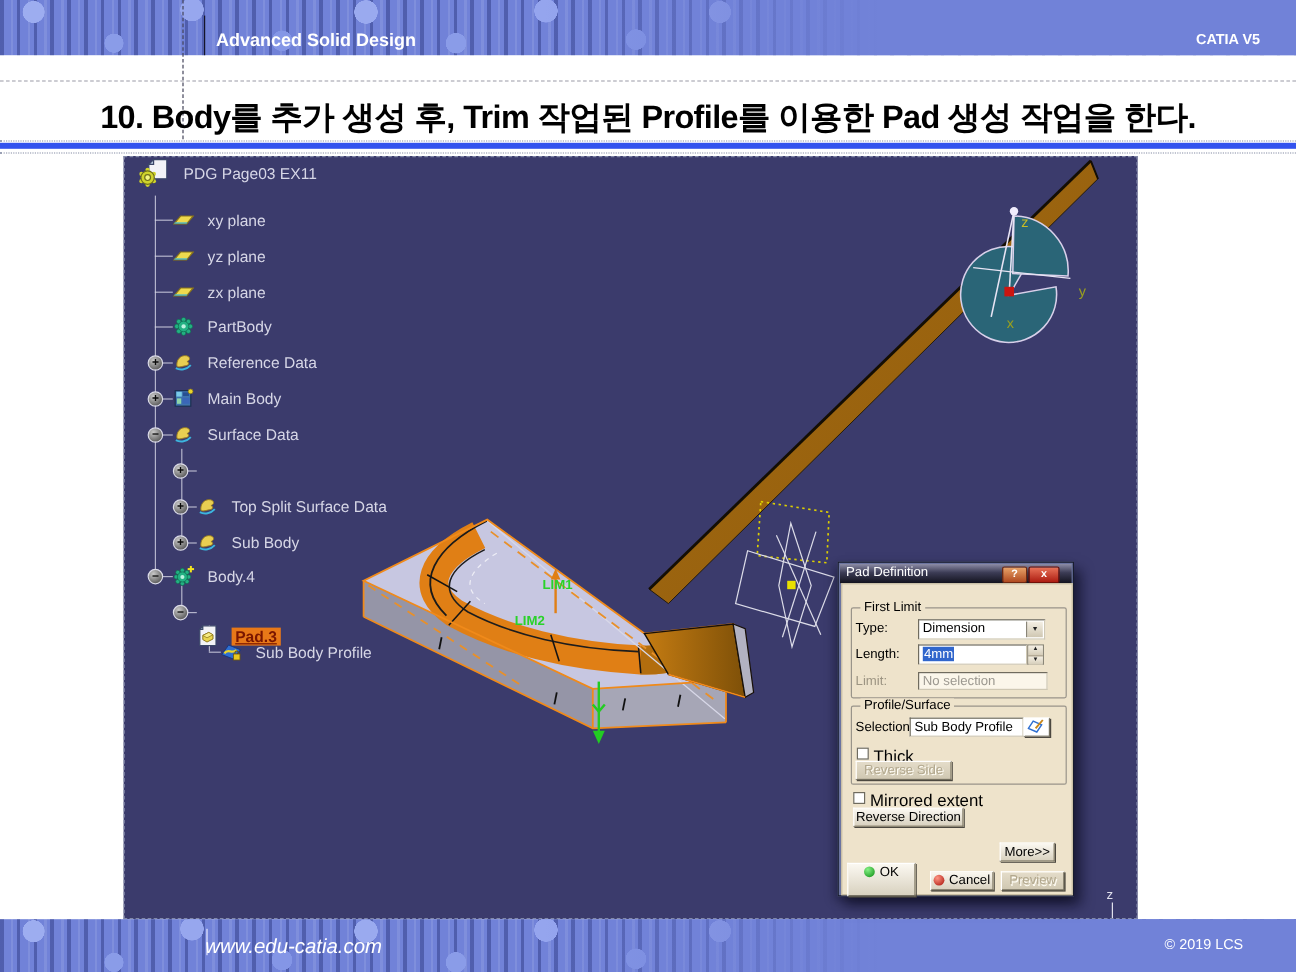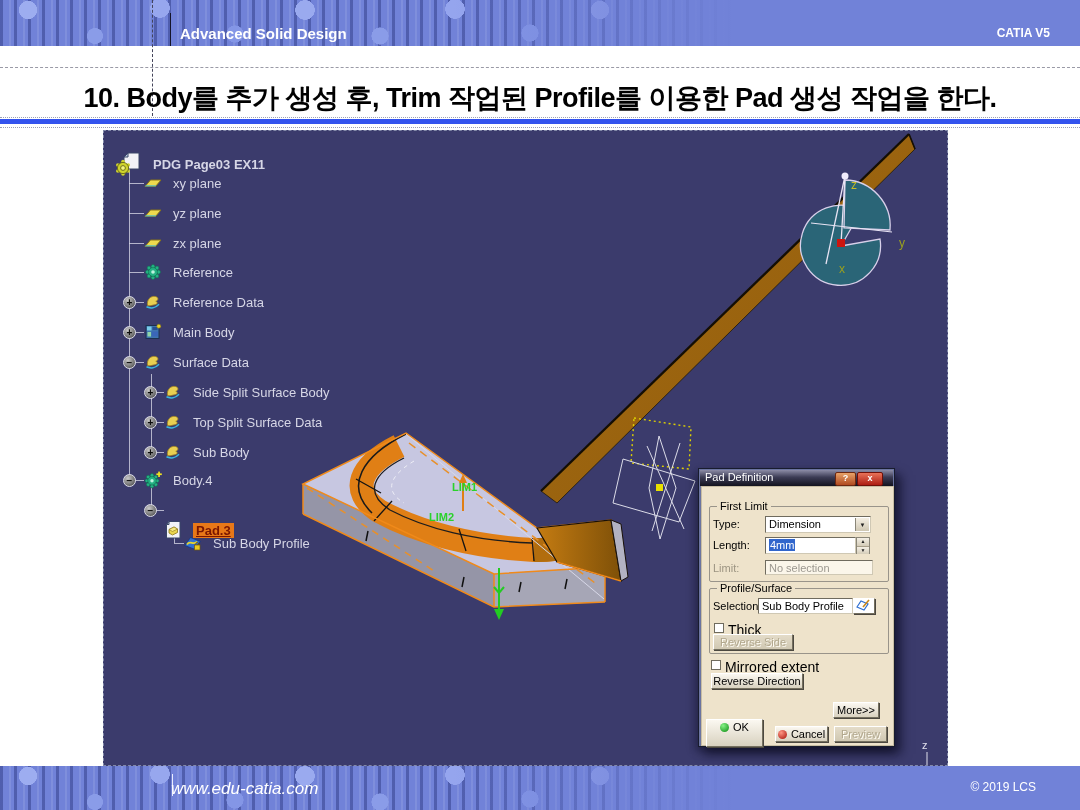--- a/index.html
+++ b/index.html
@@ -226,21 +226,21 @@
         <div class="tline" style="left: 25px; top: 231px; width: 15px; height: 1px;"></div>
         <div class="tline" style="left: 25px; top: 349px; width: 15px; height: 1px;"></div>
         <div class="tline" style="left: 47px; top: 243px; width: 1px; height: 78px;"></div>
         <div class="tline" style="left: 47px; top: 261px; width: 13px; height: 1px;"></div>
         <div class="tline" style="left: 47px; top: 291px; width: 13px; height: 1px;"></div>
         <div class="tline" style="left: 47px; top: 321px; width: 13px; height: 1px;"></div>
         <div class="tline" style="left: 47px; top: 357px; width: 1px; height: 22px;"></div>
         <div class="tline" style="left: 47px; top: 379px; width: 13px; height: 1px;"></div>
         <div class="tline" style="left: 70px; top: 390px; width: 1px; height: 22px;"></div>
         <div class="tline" style="left: 70px; top: 412px; width: 10px; height: 1px;"></div>
-        <div class="trow" style="left: 12px; top: 20px; font-weight: bold;">
+        <div class="trow" style="left: 12px; top: 0;">
           <span style="display: inline-flex;">
             <svg width="26" height="24" viewBox="0 0 26 24">
               <polygon points="12,1 23,1 23,17 8,17 8,5" fill="#f2f3f7" stroke="#3a4668"></polygon>
               <polygon points="12,1 12,5 8,5" fill="#b9c9dd" stroke="#3a4668"></polygon>
               <g fill="#cfd32c">
                 <circle cx="7" cy="9.5" r="1.8"></circle>
                 <circle cx="7" cy="22" r="1.8"></circle>
                 <circle cx="1.8" cy="13" r="1.8"></circle>
                 <circle cx="12.2" cy="13" r="1.8"></circle>
                 <circle cx="1.8" cy="19" r="1.8"></circle>
@@ -289,21 +289,21 @@
                 <circle cx="14.6" cy="9" r="1.9"></circle>
                 <circle cx="5" cy="5" r="1.9"></circle>
                 <circle cx="13" cy="5" r="1.9"></circle>
                 <circle cx="5" cy="13" r="1.9"></circle>
                 <circle cx="13" cy="13" r="1.9"></circle>
                 <circle cx="9" cy="9" r="4.4"></circle>
               </g>
               <circle cx="9" cy="9" r="1.8" fill="#bdf2df"></circle>
             </svg>
           </span>
-          <span class="lbl">Reference</span>
+          <span class="lbl">PartBody</span>
         </div>
         <div class="toggle" style="left: 19px; top: 165px;">+</div>
         <div class="trow" style="left: 40px; top: 158px;">
           <span style="display: inline-flex;">
             <svg width="18" height="18" viewBox="0 0 18 18">
               <path d="M3.5,12.5 C2.5,7 6.5,2.5 11.5,3.5 C15,4.3 14.5,7.5 11.8,8.3 C14.2,9.2 13.5,11.6 10.5,11.8 C8.5,12 5.5,13.5 3.5,12.5 Z" fill="#e9cf52" stroke="#9a7d20" stroke-width="0.8"></path>
               <path d="M2.5,13.8 C6.5,15.8 11.5,15 15,11.2" fill="none" stroke="#3cb4de" stroke-width="1.6"></path>
             </svg>
           </span>
           <span class="lbl">Reference Data</span>
@@ -326,29 +326,20 @@
         <div class="trow" style="left: 40px; top: 218px;">
           <span style="display: inline-flex;">
             <svg width="18" height="18" viewBox="0 0 18 18">
               <path d="M3.5,12.5 C2.5,7 6.5,2.5 11.5,3.5 C15,4.3 14.5,7.5 11.8,8.3 C14.2,9.2 13.5,11.6 10.5,11.8 C8.5,12 5.5,13.5 3.5,12.5 Z" fill="#e9cf52" stroke="#9a7d20" stroke-width="0.8"></path>
               <path d="M2.5,13.8 C6.5,15.8 11.5,15 15,11.2" fill="none" stroke="#3cb4de" stroke-width="1.6"></path>
             </svg>
           </span>
           <span class="lbl">Surface Data</span>
         </div>
         <div class="toggle" style="left: 40px; top: 255px;">+</div>
-        <div class="trow" style="left: 60px; top: 248px;">
-          <span style="display: inline-flex;">
-            <svg width="18" height="18" viewBox="0 0 18 18">
-              <path d="M3.5,12.5 C2.5,7 6.5,2.5 11.5,3.5 C15,4.3 14.5,7.5 11.8,8.3 C14.2,9.2 13.5,11.6 10.5,11.8 C8.5,12 5.5,13.5 3.5,12.5 Z" fill="#e9cf52" stroke="#9a7d20" stroke-width="0.8"></path>
-              <path d="M2.5,13.8 C6.5,15.8 11.5,15 15,11.2" fill="none" stroke="#3cb4de" stroke-width="1.6"></path>
-            </svg>
-          </span>
-          <span class="lbl">Side Split Surface Body</span>
-        </div>
         <div class="toggle" style="left: 40px; top: 285px;">+</div>
         <div class="trow" style="left: 60px; top: 278px;">
           <span style="display: inline-flex;">
             <svg width="18" height="18" viewBox="0 0 18 18">
               <path d="M3.5,12.5 C2.5,7 6.5,2.5 11.5,3.5 C15,4.3 14.5,7.5 11.8,8.3 C14.2,9.2 13.5,11.6 10.5,11.8 C8.5,12 5.5,13.5 3.5,12.5 Z" fill="#e9cf52" stroke="#9a7d20" stroke-width="0.8"></path>
               <path d="M2.5,13.8 C6.5,15.8 11.5,15 15,11.2" fill="none" stroke="#3cb4de" stroke-width="1.6"></path>
             </svg>
           </span>
           <span class="lbl">Top Split Surface Data</span>
         </div>

